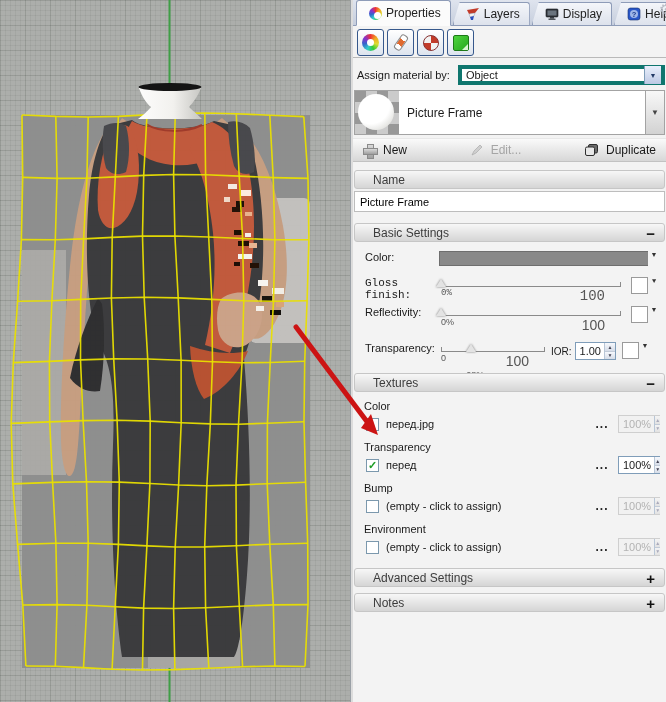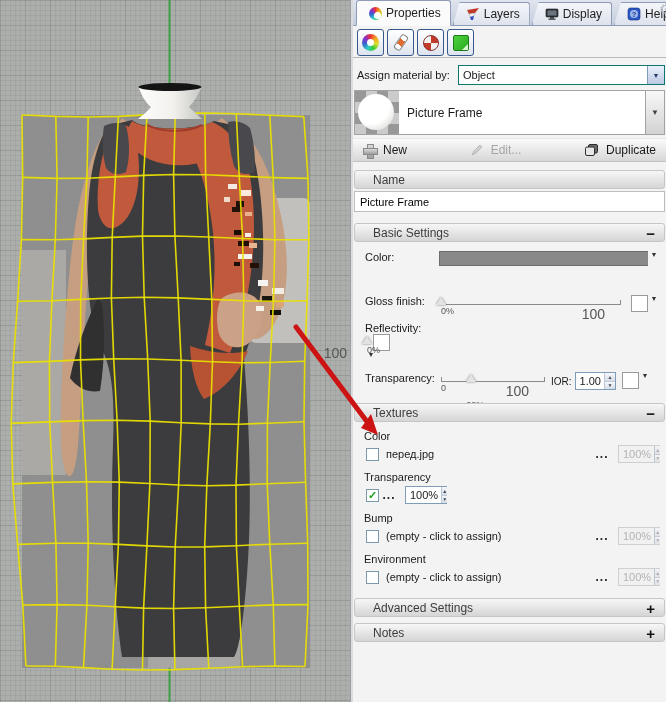--- a/index.html
+++ b/index.html
@@ -44,21 +44,21 @@
   .icon-colorwheel::after { content:""; position:absolute; left:5px; top:5px; width:7px; height:7px; border-radius:50%; background:#fff; }
   .icon-spray { width:8px; height:17px; border-radius:3px; background:linear-gradient(#fff 30%, #e06a30 30%, #e06a30 70%, #fff 70%); border:1px solid #888; transform:rotate(35deg); }
   .icon-checkball { width:16px; height:16px; border-radius:50%; border:1px solid #833;
     background:conic-gradient(#c23b2a 0 25%, #f2f2f2 0 50%, #c23b2a 0 75%, #f2f2f2 0); }
   .icon-decal { width:16px; height:16px; background:linear-gradient(135deg,#4ed43e,#27a81f); border:1px solid #1d7a18; border-radius:2px; position:relative; }
   .icon-decal::after { content:""; position:absolute; right:0; bottom:0; width:0; height:0; border-left:6px solid transparent; border-bottom:6px solid #d9f5d4; }
 
   
   .assign-row { display:flex; align-items:center; margin:7px 1px 0 4px; }
   .assign-row label { width:101px; font-size:11px; }
-  .combo { flex:1; height:20px; border:1px solid #0f766e; background:#fff; display:flex; align-items:center; }
+  .combo { flex:1; height:20px; border:4px solid #0f766e; background:#fff; display:flex; align-items:center; }
   .combo .cval { flex:1; padding-left:4px; }
   .combo .cbtn { width:17px; height:18px; border-left:1px solid #7f9db9; background:linear-gradient(#eaf0fc,#bdc9e4); display:flex; align-items:center; justify-content:center; font-size:7px; color:#223a66; }
 
   
   .material-select { display:flex; margin:5px 1px 0 1px; height:45px; border:1px solid #a3a3a3; background:#fff; }
   .mthumb { width:44px; height:43px; flex:0 0 auto;
     background:conic-gradient(#cbcbcb 0 25%, #989898 0 50%, #cbcbcb 0 75%, #989898 0); background-size:22px 22px; position:relative; }
   .mthumb::after { content:""; position:absolute; left:3px; top:3px; width:36px; height:36px; border-radius:50%;
     background:radial-gradient(circle at 35% 30%, #ffffff 55%, #dcdcd8 85%, #c4c4c0); }
   .mname { flex:1; display:flex; align-items:center; padding-left:8px; font-size:12px; }
@@ -329,33 +329,33 @@
       <span>Basic Settings</span>
       <span class="collapse">−</span>
     </div>
 
     <div class="prop-row" style="margin-top:9px;">
       <span class="plabel">Color:</span>
       <span class="color-swatch"></span>
       <span class="dd-arrow">▼</span>
     </div>
 
-    <div class="prop-row" style="margin-top:29px;">
+    <div class="prop-row" style="margin-top:11px;font-family:Liberation Mono, monospace;">
       <span class="plabel">Gloss finish:</span>
       <span class="slider">
         <span class="track"></span>
           <span class="handle" style="left: calc(0% + 2px);"></span>
         <span class="smin">0%</span>
         <span class="smax">100</span>
       </span>
       <span class="mini-swatch"></span>
       <span class="dd-arrow">▼</span>
     </div>
 
-    <div class="prop-row" style="margin-top:5px;flex-direction:column;">
+    <div class="prop-row" style="margin-top:5px;">
       <span class="plabel">Reflectivity:</span>
       <span class="slider">
         <span class="track"></span>
           <span class="handle" style="left: calc(0% + 2px);"></span>
         <span class="smin">0%</span>
         <span class="smax">100</span>
       </span>
       <span class="mini-swatch"></span>
       <span class="dd-arrow">▼</span>
     </div>
@@ -398,20 +398,21 @@
         <span class="spincol">
             <span>▲</span>
             <span>▼</span>
           </span>
       </span>
     </div>
 
     <div class="tex-group-label">Transparency</div>
     <div class="tex-row">
       <span class="checkbox">✓</span>
+      <span class="tlabel">перед</span>
       <span class="browse">...</span>
       <span class="spinbox pct">
         <span class="sval" style="flex:1;">100%</span>
         <span class="spincol">
             <span>▲</span>
             <span>▼</span>
           </span>
       </span>
     </div>
 

